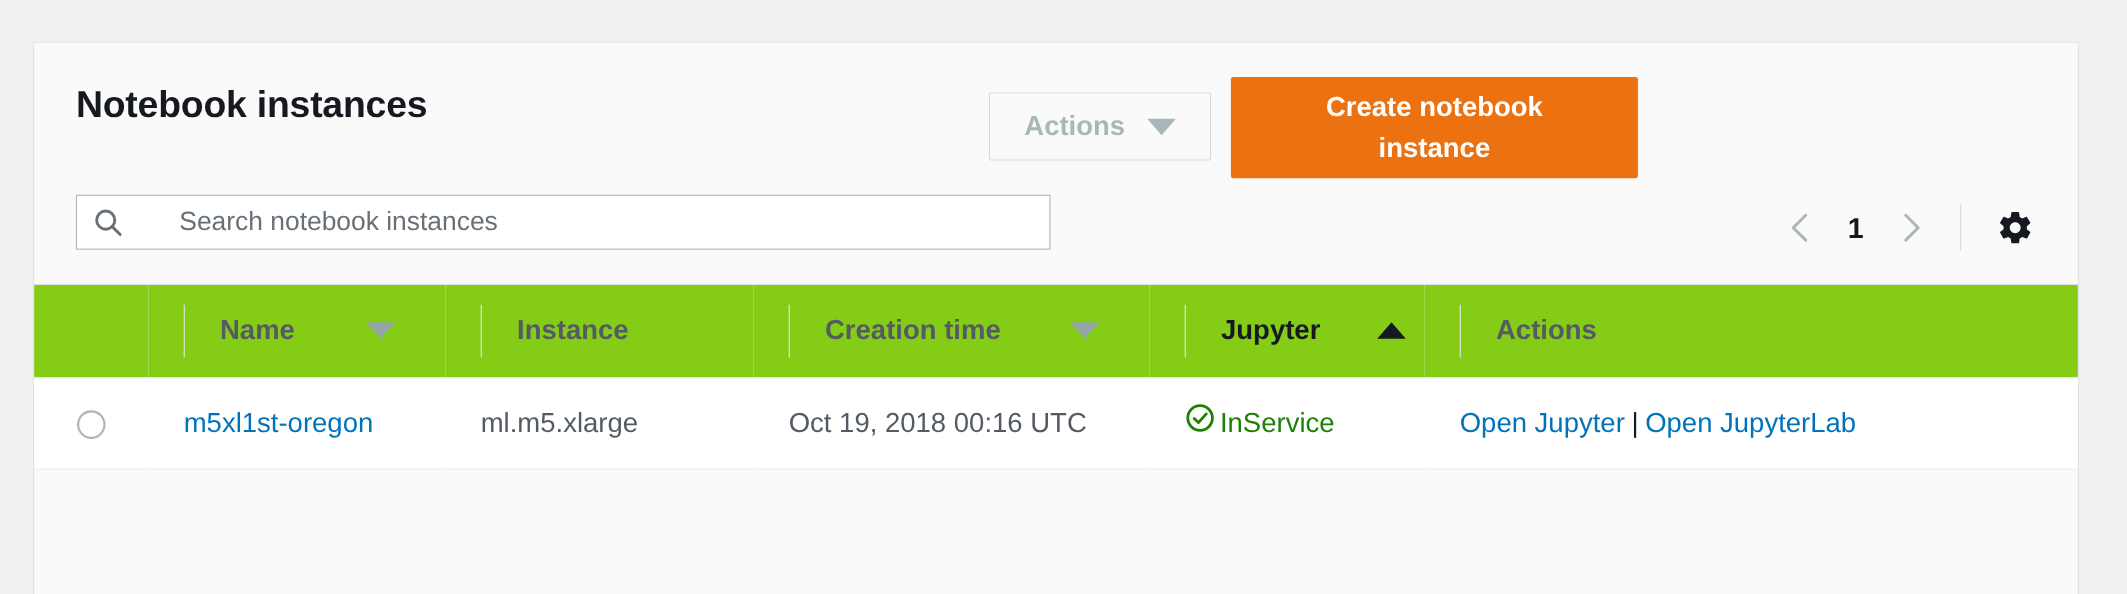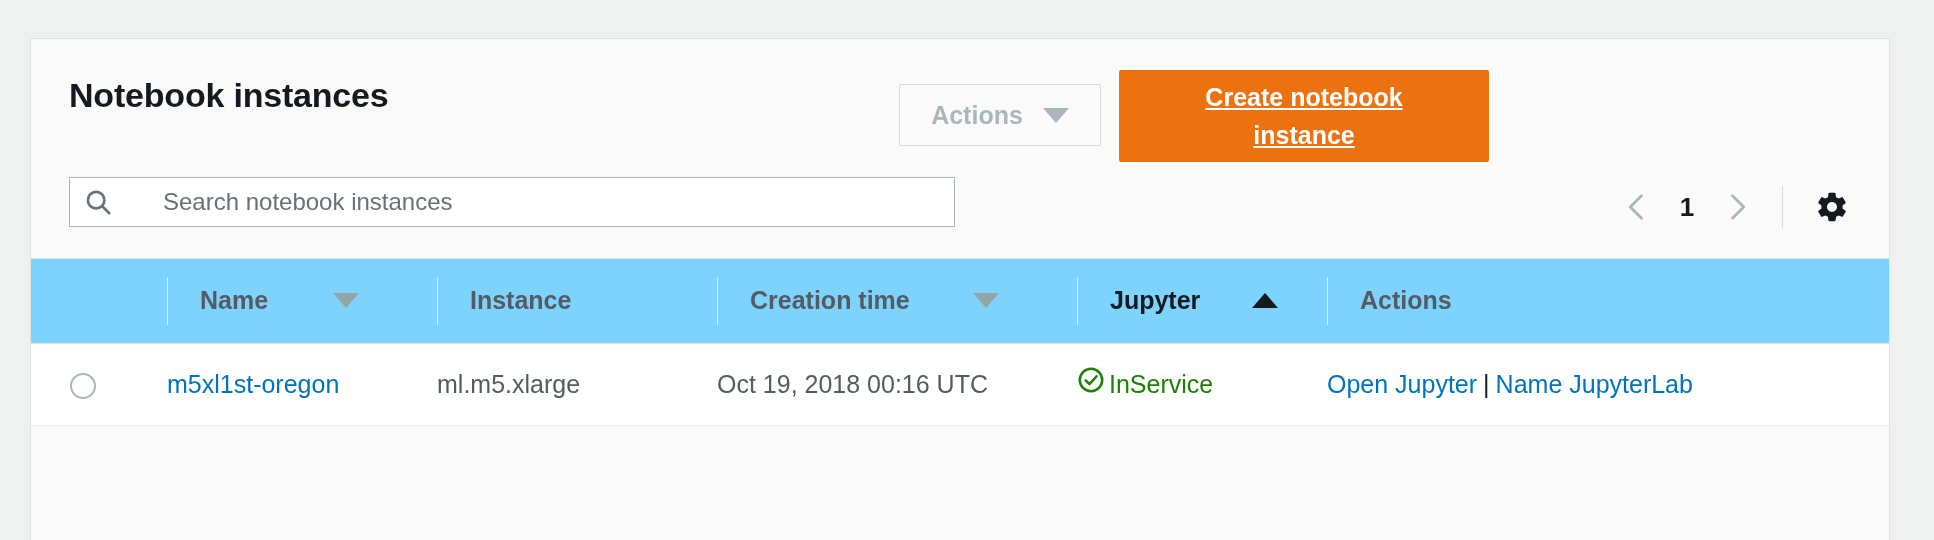--- a/index.html
+++ b/index.html
@@ -97,21 +97,20 @@
     font-size: 25px;
     font-weight: bold;
     line-height: 38px;
     text-align: center;
     padding: 0 34px;
     box-sizing: border-box;
     display: flex;
     align-items: center;
     justify-content: center;
     cursor: pointer;
-    text-decoration: underline;
   }
 
   
   .search-wrap {
     position: absolute;
     left: 38px;
     top: 138px;
     width: 886px;
     height: 50px;
     border: 1px solid #aab7b8;
@@ -175,21 +174,21 @@
     cursor: pointer;
   }
 
   
   table.grid {
     width: 100%;
     border-collapse: collapse;
     table-layout: fixed;
   }
   table.grid thead th {
-    background: #7dd3fc;
+    background: #84cc16;
     height: 84px;
     padding: 0 0 0 32px;
     text-align: right;
     vertical-align: middle;
     font-size: 25px;
     font-weight: bold;
     color: #545b64;
     border-bottom: 1px solid #dfe3e6;
     box-sizing: border-box;
   }
@@ -375,20 +374,20 @@
               <span>
                 <svg width="28" height="28" viewBox="0 0 24 24" fill="none" stroke="#1d8102" stroke-width="2.2" stroke-linecap="round" stroke-linejoin="round">
                   <circle cx="12" cy="12" r="9.6"></circle>
                   <polyline points="7.4,12.3 10.7,15.6 16.8,8.8"></polyline>
                 </svg>
               </span>
               <span class="status-text">InService</span>
             </span>
           </td>
           <td class="col-actions actions-cell">
-            <a class="link">Open Jupyter</a><span class="pipe">|</span><a class="link">Name JupyterLab</a>
+            <a class="link">Open Jupyter</a><span class="pipe">|</span><a class="link">Open JupyterLab</a>
           </td>
         </tr>
       </tbody>
     </table>
 
   </div>
 </div>
 
 </body></html>

